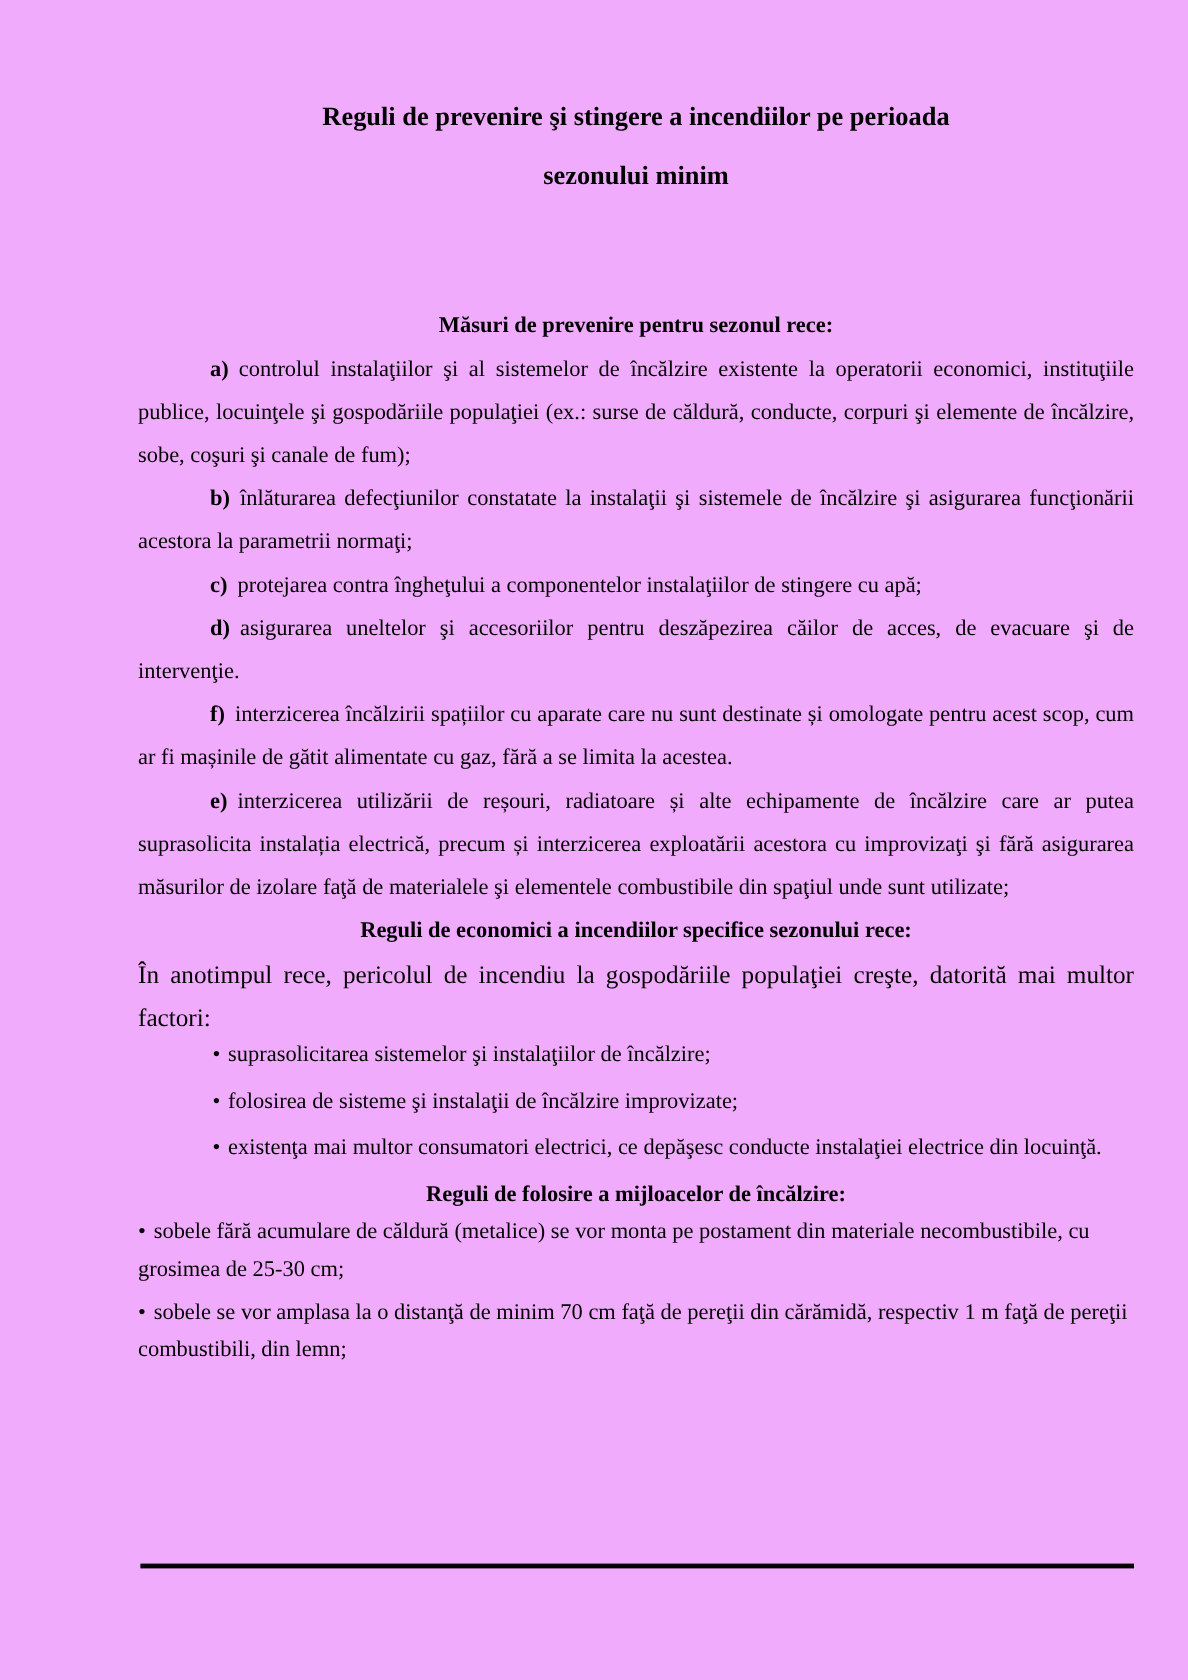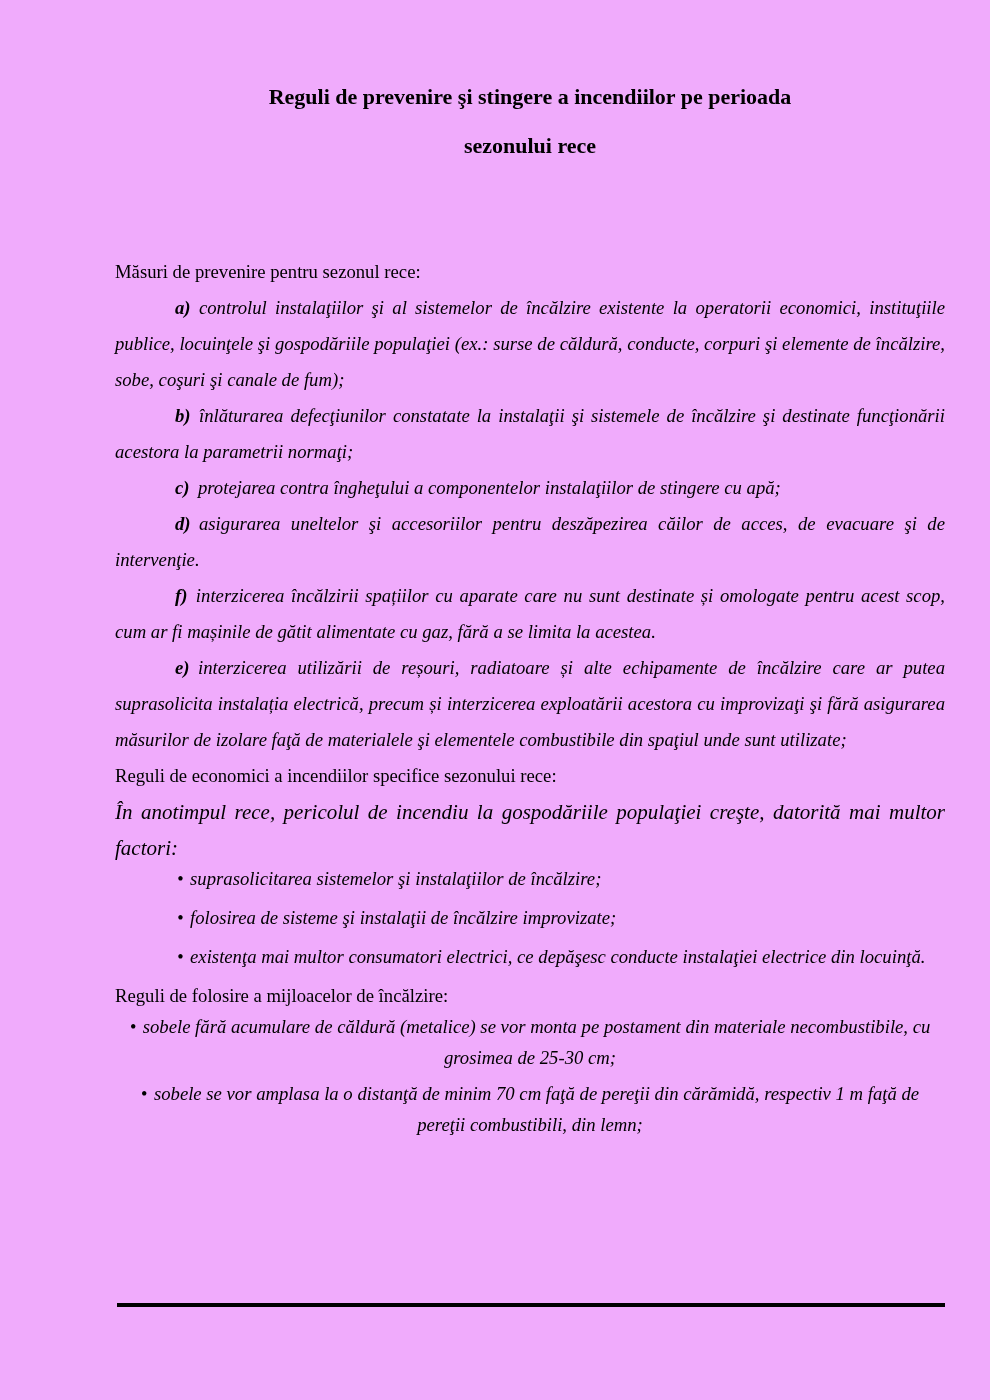--- a/index.html
+++ b/index.html
@@ -17,29 +17,29 @@
     width:830px;
   }
   .doc-title{
     margin-top:72px;
     text-align:center;
     font-weight:bold;
     font-size:22px;
     line-height:49px;
   }
   .section-heading{
-    font-weight:normal;
+    font-weight:bold;
     font-size:18.7px;
     line-height:36px;
-    text-align:left;
+    text-align:center;
   }
   .h-measures{margin-top:84px;}
   .h-specific{margin:0;}
   .h-usage{margin-top:4px;line-height:30px;}
-  p{margin:0;font-style:italic;}
+  p{margin:0;}
   .lettered{
     font-size:18.7px;
     line-height:36px;
     text-align:justify;
     text-indent:60px;
   }
   .item-label{font-weight:bold;margin-right:0.45em;}
   .intro{
     font-size:21px;
     line-height:36px;
@@ -53,48 +53,48 @@
     line-height:30px;
     text-align:justify;
     text-indent:62px;
     margin-bottom:9px;
   }
   .bullet{margin-right:0.35em;}
   .usage-rules{margin-top:0;}
   .usage-rule{
     font-size:18.7px;
     line-height:31px;
-    text-align:center;
+    text-align:left;
     margin-bottom:5px;
   }
   .footer-rule{
     position:absolute;
     left:117px;
     top:1303px;
     width:828px;
     height:4px;
     background:#000;
   }
 </style>
 </head>
 <body>
 
 <div class="page">
   <div class="content">
 
     <div class="doc-title">
       <div>Reguli de prevenire şi stingere a incendiilor pe perioada</div>
-      <div>sezonului rece</div>
+      <div>sezonului minim</div>
     </div>
 
     <div class="section-heading h-measures">Măsuri de prevenire pentru sezonul rece:</div>
 
     <p class="lettered"><span class="item-label">a)</span><span>controlul instalaţiilor şi al sistemelor de încălzire existente la operatorii economici, instituţiile publice, locuinţele şi gospodăriile populaţiei (ex.: surse de căldură, conducte, corpuri şi elemente de încălzire, sobe, coşuri şi canale de fum);</span></p>
 
-    <p class="lettered"><span class="item-label">b)</span><span>înlăturarea defecţiunilor constatate la instalaţii şi sistemele de încălzire şi destinate funcţionării acestora la parametrii normaţi;</span></p>
+    <p class="lettered"><span class="item-label">b)</span><span>înlăturarea defecţiunilor constatate la instalaţii şi sistemele de încălzire şi asigurarea funcţionării acestora la parametrii normaţi;</span></p>
 
     <p class="lettered"><span class="item-label">c)</span><span>protejarea contra îngheţului a componentelor instalaţiilor de stingere cu apă;</span></p>
 
     <p class="lettered"><span class="item-label">d)</span><span>asigurarea uneltelor şi accesoriilor pentru deszăpezirea căilor de acces, de evacuare şi de intervenţie.</span></p>
 
     <p class="lettered"><span class="item-label">f)</span><span>interzicerea încălzirii spațiilor cu aparate care nu sunt destinate și omologate pentru acest scop, cum ar fi mașinile de gătit alimentate cu gaz, fără a se limita la acestea.</span></p>
 
     <p class="lettered"><span class="item-label">e)</span><span>interzicerea utilizării de reșouri, radiatoare și alte echipamente de încălzire care ar putea suprasolicita instalația electrică, precum și interzicerea exploatării acestora cu improvizaţi şi fără asigurarea măsurilor de izolare faţă de materialele şi elementele combustibile din spaţiul unde sunt utilizate;</span></p>
 
     <div class="section-heading h-specific">Reguli de economici a incendiilor specifice sezonului rece:</div>

